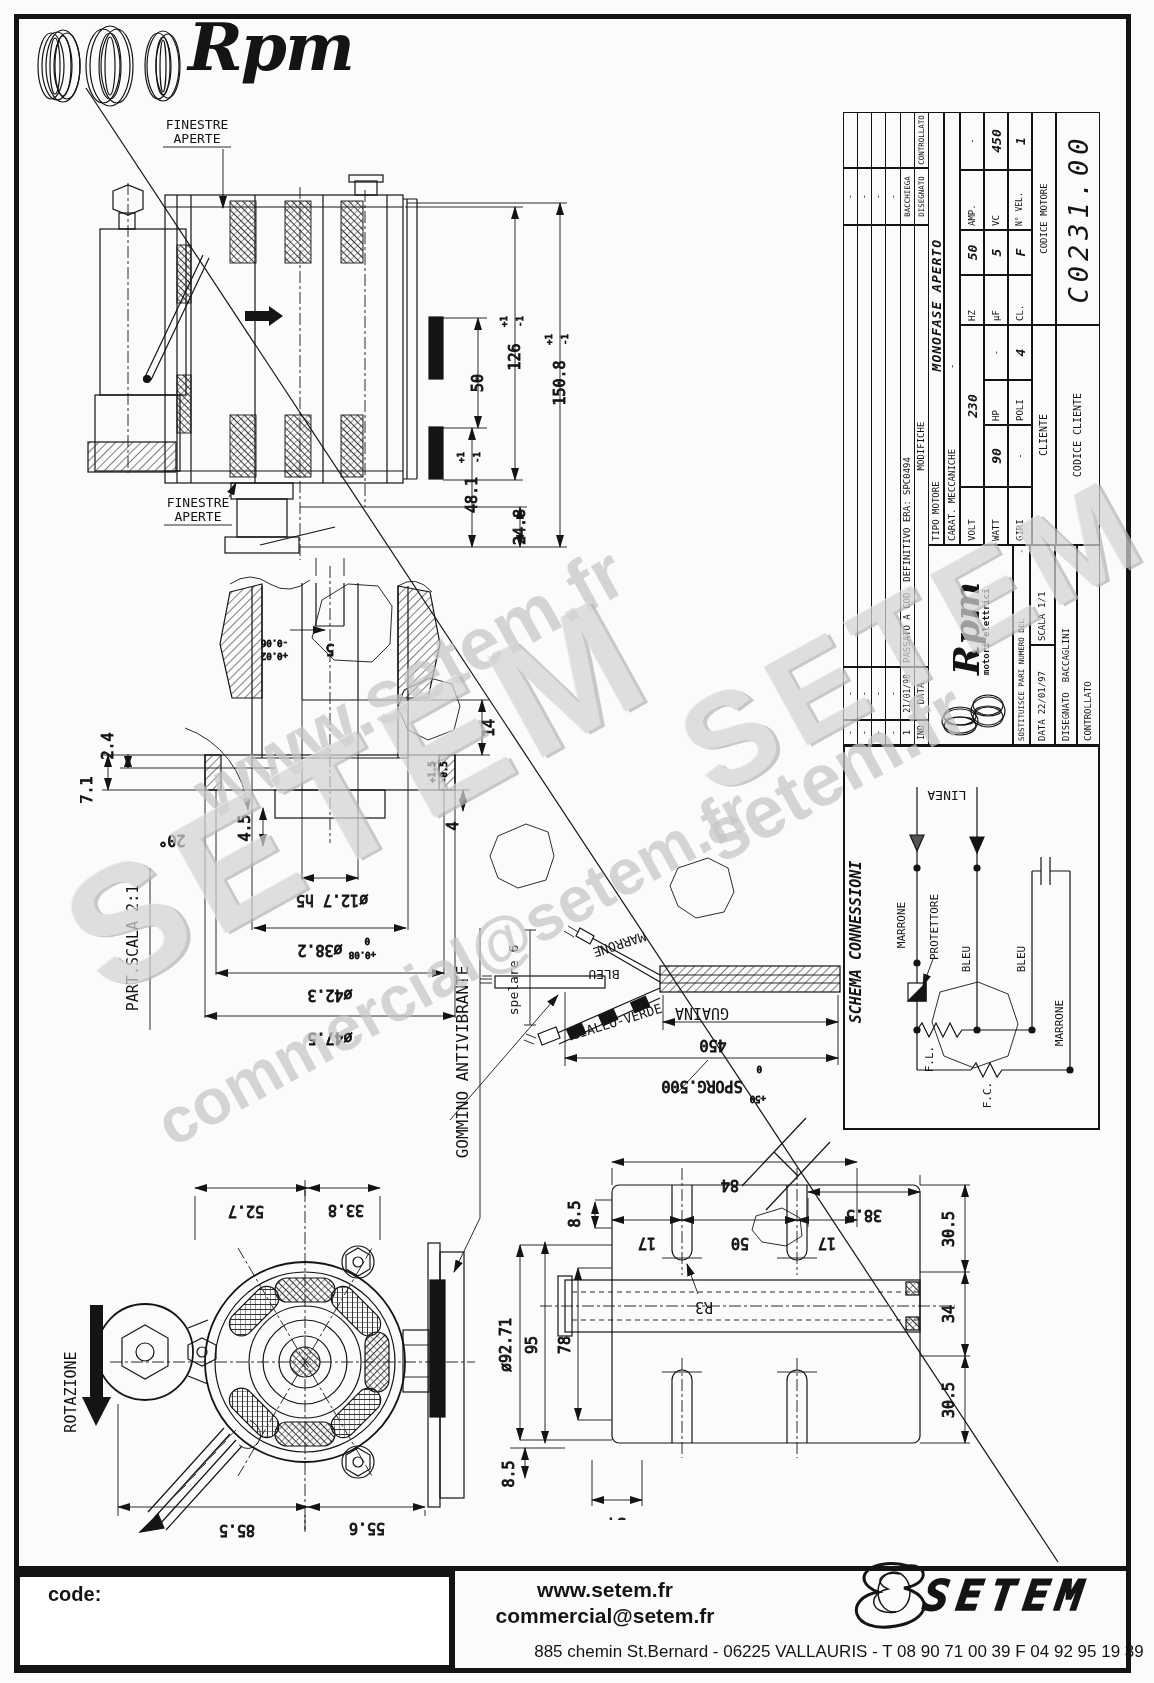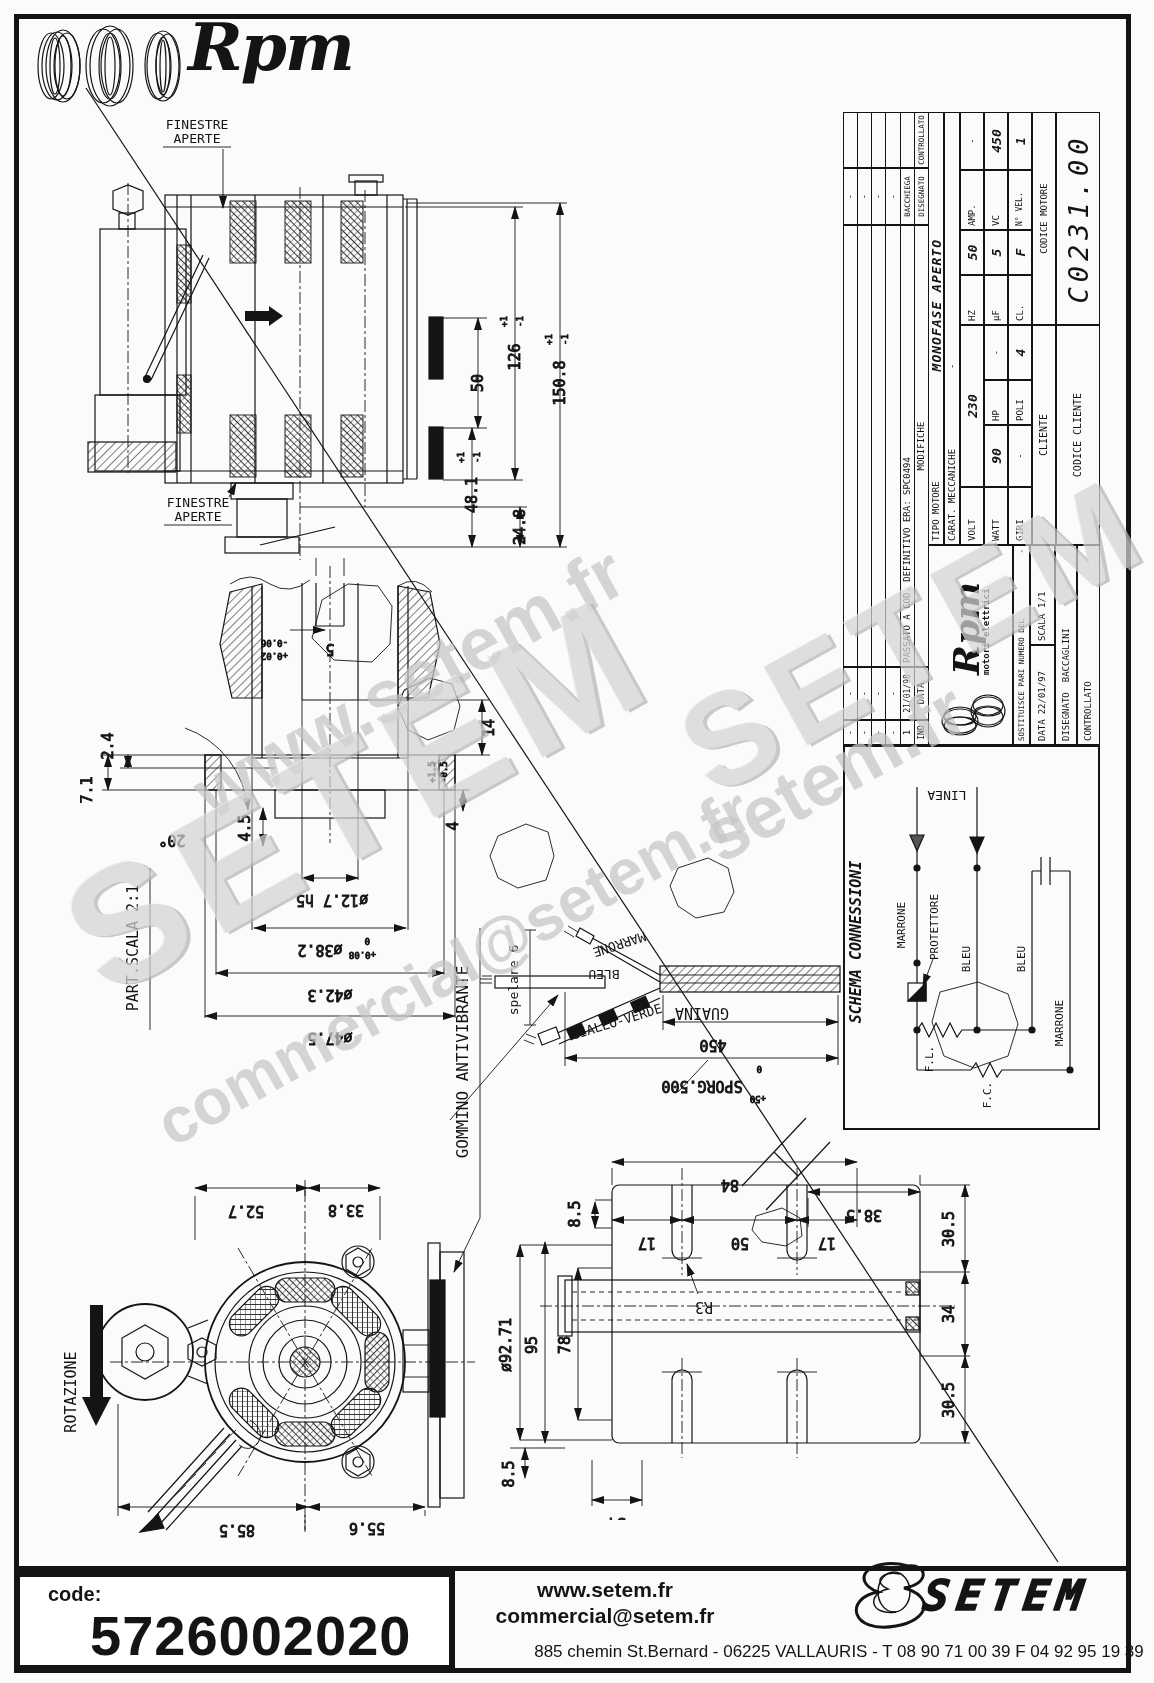--- a/index.html
+++ b/index.html
@@ -615,21 +615,20 @@
   
   <div class="wm" style="left:170px;top:640px;font-size:74px">www.setem.fr</div>
   <div class="wm wm-big" style="left:40px;top:700px;font-size:165px;letter-spacing:14px">SETEM</div>
   <div class="wm" style="left:120px;top:930px;font-size:64px">commercial@setem.fr</div>
   <div class="wm" style="left:690px;top:730px;font-size:74px">setem.fr</div>
   <div class="wm wm-big" style="left:660px;top:560px;font-size:130px;letter-spacing:12px">SETEM</div>
 
   
   <div class="codebox">
     <div class="codelabel">code:</div>
-    <div class="codeval">5726002020</div>
   </div>
   <div class="fsite">www.setem.fr</div>
   <div class="femail">commercial@setem.fr</div>
   <div class="faddr">885 chemin St.Bernard  -  06225 VALLAURIS  -  T 08 90 71 00 39   F 04 92 95 19 39</div>
   <svg class="abs" style="left:830px;top:1552px" width="300" height="95" viewBox="0 0 300 95">
     <g class="ln">
       <path d="M78,14 C40,4 18,28 48,40 C14,46 20,82 66,74 C100,68 104,44 74,36 C100,32 98,12 78,14" stroke-width="3"></path>
       <path d="M70,22 C52,18 42,30 58,37 C36,42 40,64 66,60" stroke-width="1.5"></path>
       <ellipse cx="64" cy="40" rx="16" ry="20" stroke-width="1.5"></ellipse>
     </g>

